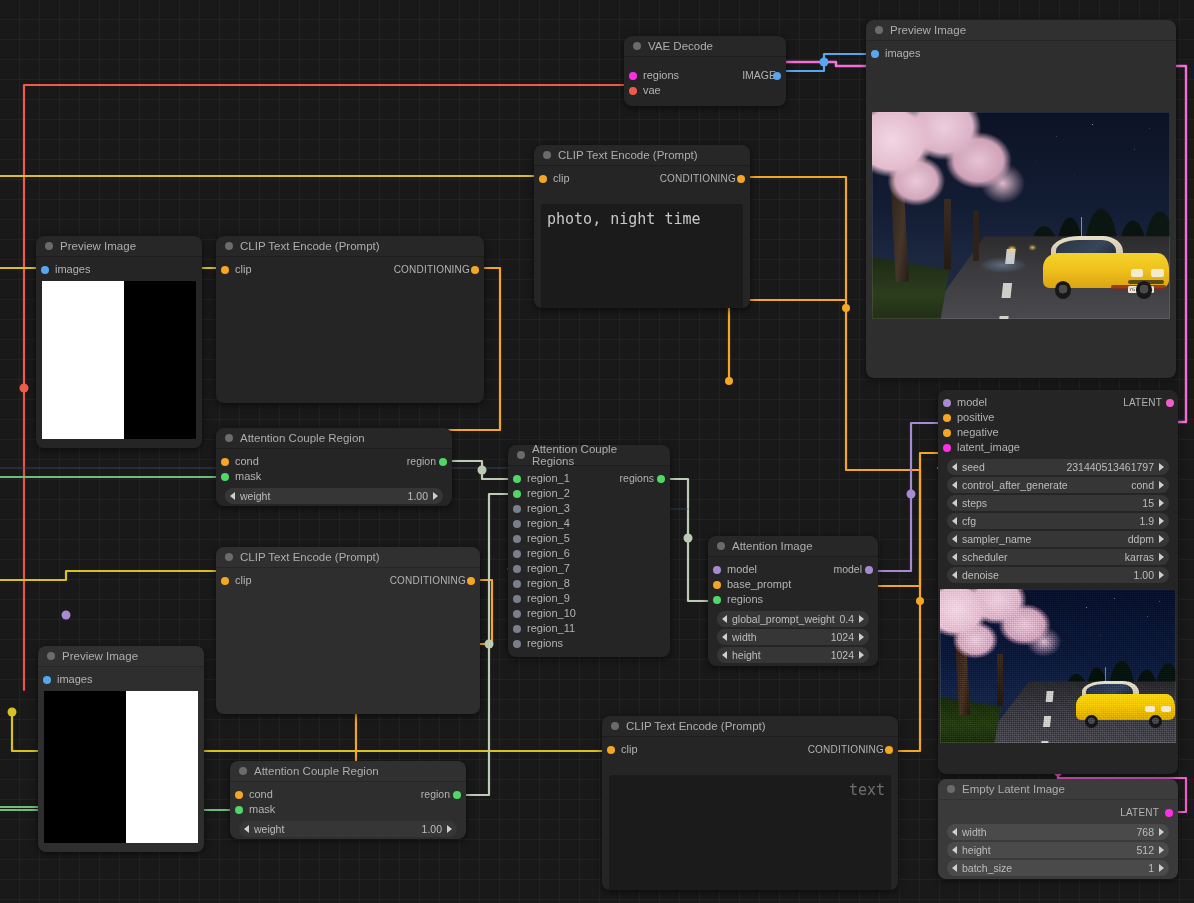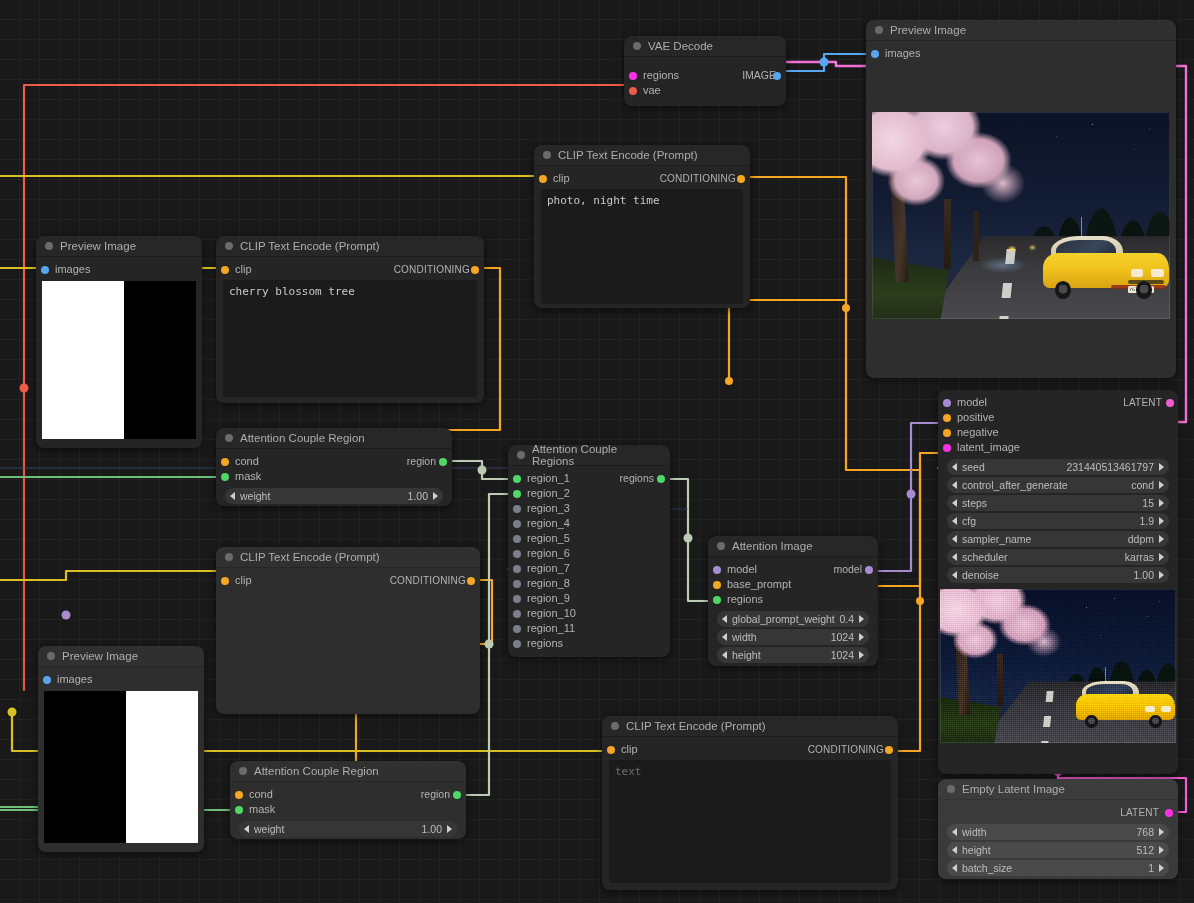--- a/index.html
+++ b/index.html
@@ -103,32 +103,32 @@
     border-top: 4px solid transparent;
     border-bottom: 4px solid transparent;
   }
   .widget .arrow.l { border-right: 5px solid #cfcfcf; }
   .widget .arrow.r { border-left: 5px solid #cfcfcf; }
   .widget .wname { margin-left: 5px; flex: 1; white-space: nowrap; overflow: hidden; }
   .widget .wval { margin-right: 5px; text-align: right; white-space: nowrap; }
 
   
   .textbox {
-    margin: 3px 7px 0;
+    margin: 18px 7px 0;
     background: #1b1b1b;
     border-radius: 3px;
     color: #c9c9c9;
     font-family: "DejaVu Sans Mono", monospace;
-    font-size: 11px;
+    font-size: 15px;
     padding: 5px 6px;
     line-height: 1.35;
     overflow: hidden;
   }
   .textbox.pale { background: #222; }
-  .textbox.placeholder { color: #6f6f6f; }
+  .textbox.placeholder { color: #6f6f6f; text-align: right; }
 
   
   .imgwrap { margin: 4px 6px 0; position: relative; overflow: hidden; }
   .maskimg { display: flex; }
   .maskimg .half { height: 100%; }
 
   
   .photo { position: relative; overflow: hidden; background: #0a0d18; }
   .ph-sky {
     position: absolute; inset: 0;
@@ -426,23 +426,20 @@
       <span class="dot-collapse"></span>
       <span>CLIP Text Encode (Prompt)</span>
     </div>
     <div class="node-body" style="padding-top:5px;">
       <div class="slot in">
         <span class="slot-dot d-cond"></span>
         <span class="slot-label">clip</span>
         <span style="position:absolute;right:14px;font-size:10px;letter-spacing:.2px;">CONDITIONING</span>
         <span class="slot-dot d-cond" style="left:auto;right:5px;"></span>
       </div>
-      <div class="textbox" style="height:117px;">
-        <span>cherry blossom tree</span>
-      </div>
     </div>
   </div>
 
   <div class="node light" style="left:216px; top:547px; width:264px; height:167px;">
     <div class="node-title">
       <span class="dot-collapse"></span>
       <span>CLIP Text Encode (Prompt)</span>
     </div>
     <div class="node-body" style="padding-top:5px;">
       <div class="slot in">

